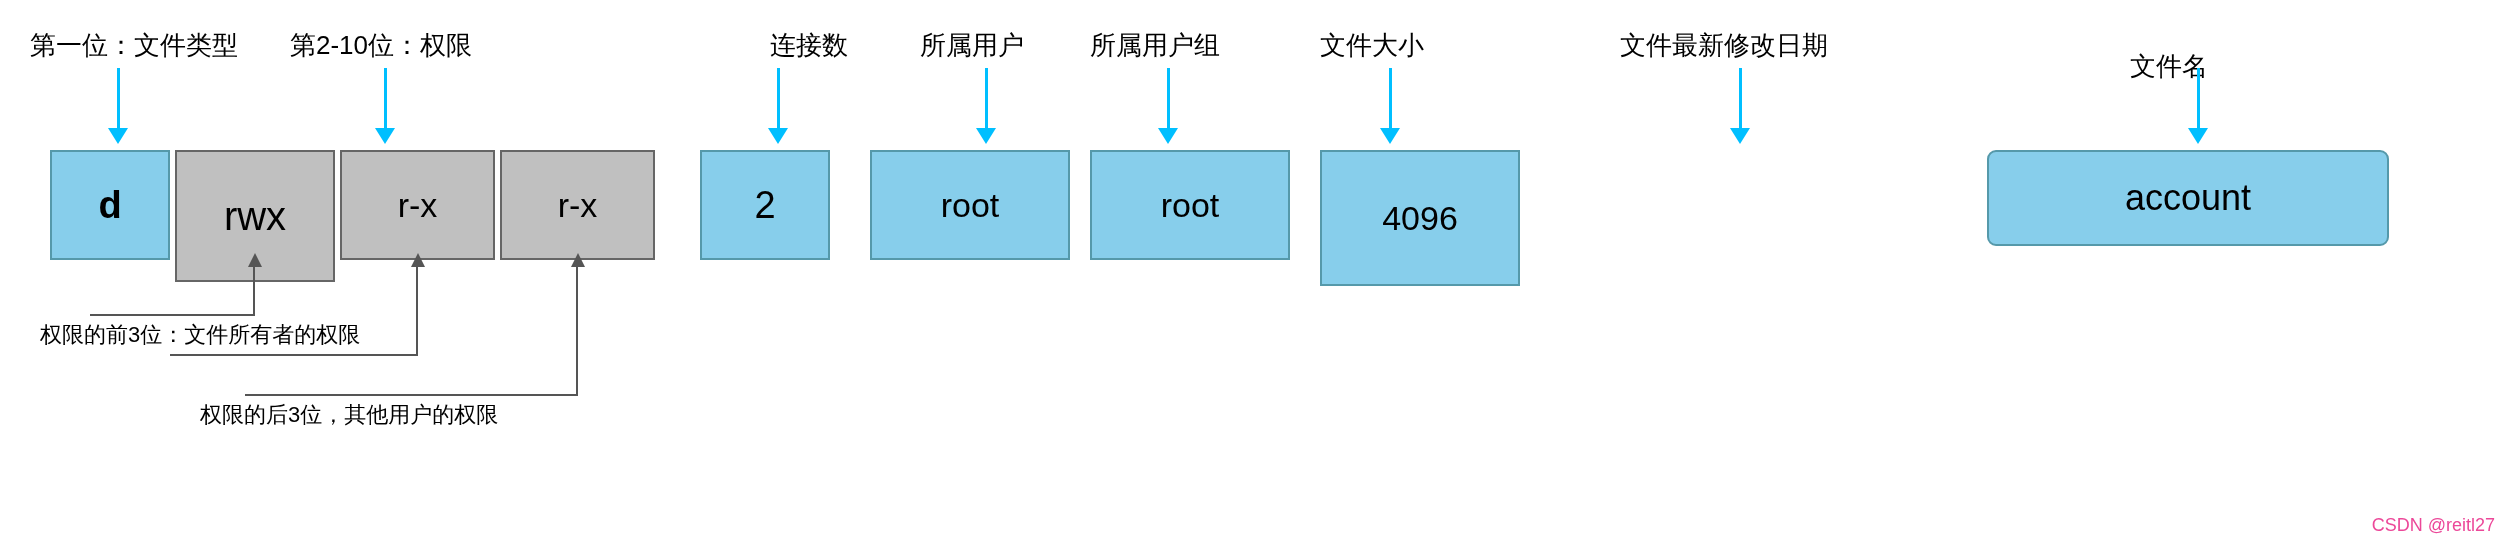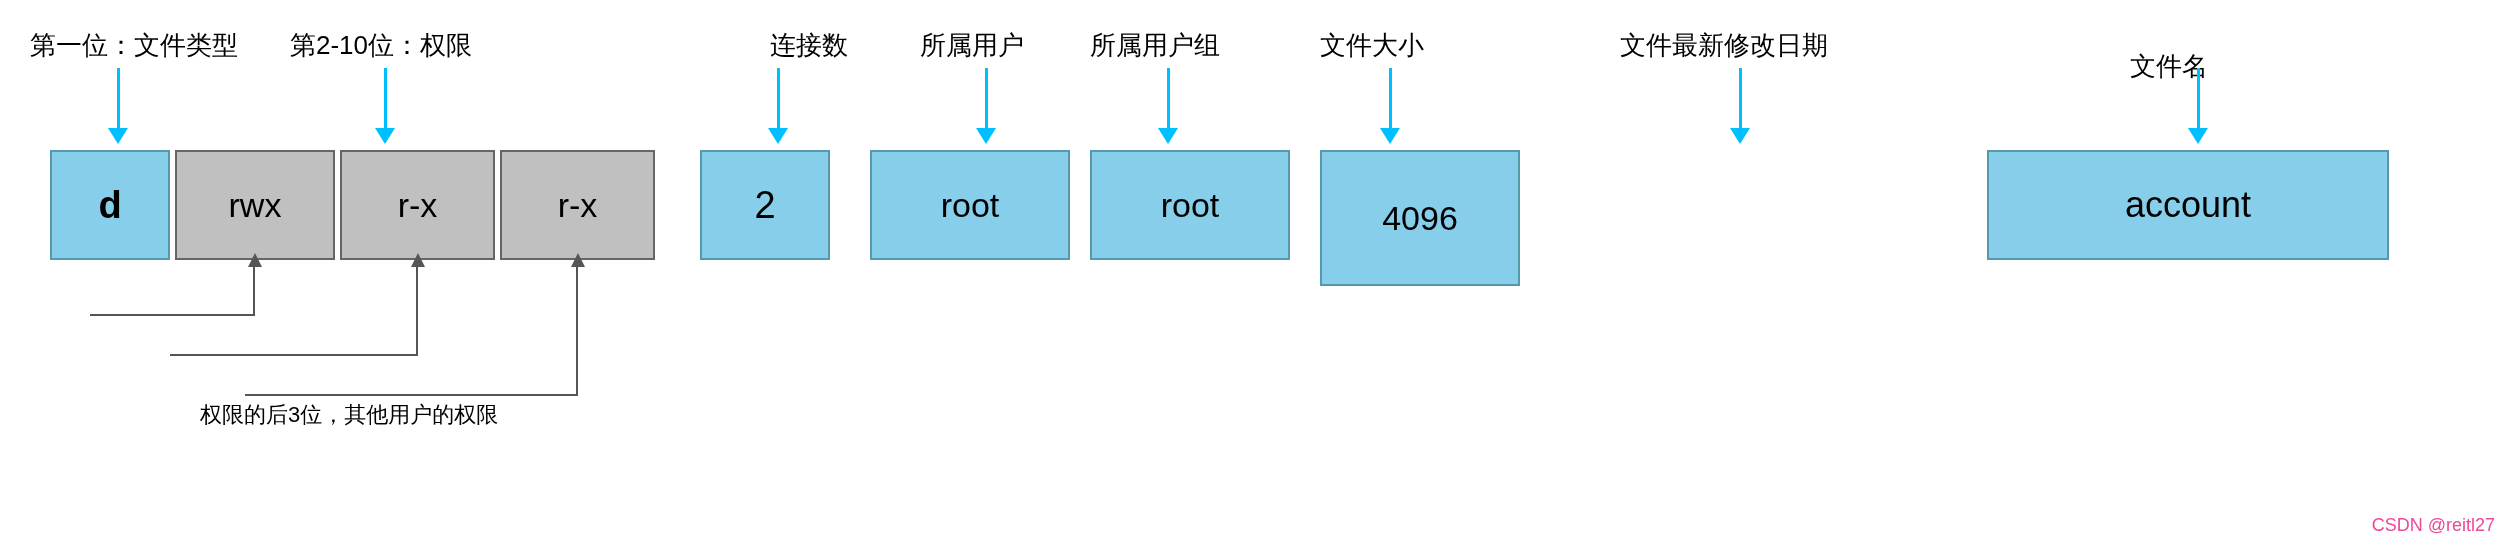--- a/index.html
+++ b/index.html
@@ -136,44 +136,45 @@
     <div class="arrow-head"></div>
   </div>
 
   <div class="arrow-down" style="left: 2188px; top: 68px;">
     <div class="arrow-shaft" style="height: 60px;"></div>
     <div class="arrow-head"></div>
   </div>
 
   <div class="box box-cyan" style="left: 50px; top: 150px; width: 120px; height: 110px; font-size: 38px; font-weight: bold;">d</div>
 
-  <div class="box box-gray" style="left: 175px; top: 150px; width: 160px; height: 110px; font-size: 34px;">rwx</div>
+  <div class="box box-gray" style="left: 175px; top: 150px; width: 160px; height: 132px; font-size: 40px;">rwx</div>
 
   <div class="box box-gray" style="left: 340px; top: 150px; width: 155px; height: 110px; font-size: 34px;">r-x</div>
 
   <div class="box box-gray" style="left: 500px; top: 150px; width: 155px; height: 110px; font-size: 34px;">r-x</div>
 
   <div class="box box-cyan" style="left: 700px; top: 150px; width: 130px; height: 110px; font-size: 38px;">2</div>
 
   <div class="box box-cyan" style="left: 870px; top: 150px; width: 200px; height: 110px; font-size: 34px;">root</div>
 
   <div class="box box-cyan" style="left: 1090px; top: 150px; width: 200px; height: 110px; font-size: 34px;">root</div>
 
   <div class="box box-cyan" style="left: 1320px; top: 150px; width: 200px; height: 136px; font-size: 34px;">4096</div>
 
 
-  <div class="box box-cyan" style="left: 1987px; top: 150px; width: 402px; height: 110px; font-size: 36px;">account</div>
+  <div class="box box-cyan" style="left: 1987px; top: 150px; width: 402px; height: 96px; font-size: 36px; border-radius: 9px;">account</div>
 
   <div style="position:absolute; left: 253px; top: 260px; width: 2px; height: 55px; background: #555;"></div>
 
   <div style="position:absolute; left: 90px; top: 314px; width: 165px; height: 2px; background: #555;"></div>
 
   <div style="position:absolute; left: 248px; top: 253px; width: 0; height: 0;
               border-left: 7px solid transparent; border-right: 7px solid transparent; border-bottom: 14px solid #555;"></div>
 
+  <div class="annot-text" style="left: 40px; top: 320px;">权限的前3位：文件所有者的权限</div>
 
   <div style="position:absolute; left: 416px; top: 260px; width: 2px; height: 95px; background: #555;"></div>
 
   <div style="position:absolute; left: 170px; top: 354px; width: 248px; height: 2px; background: #555;"></div>
 
   <div style="position:absolute; left: 411px; top: 253px; width: 0; height: 0;
               border-left: 7px solid transparent; border-right: 7px solid transparent; border-bottom: 14px solid #555;"></div>
 
 
   <div style="position:absolute; left: 576px; top: 260px; width: 2px; height: 135px; background: #555;"></div>

